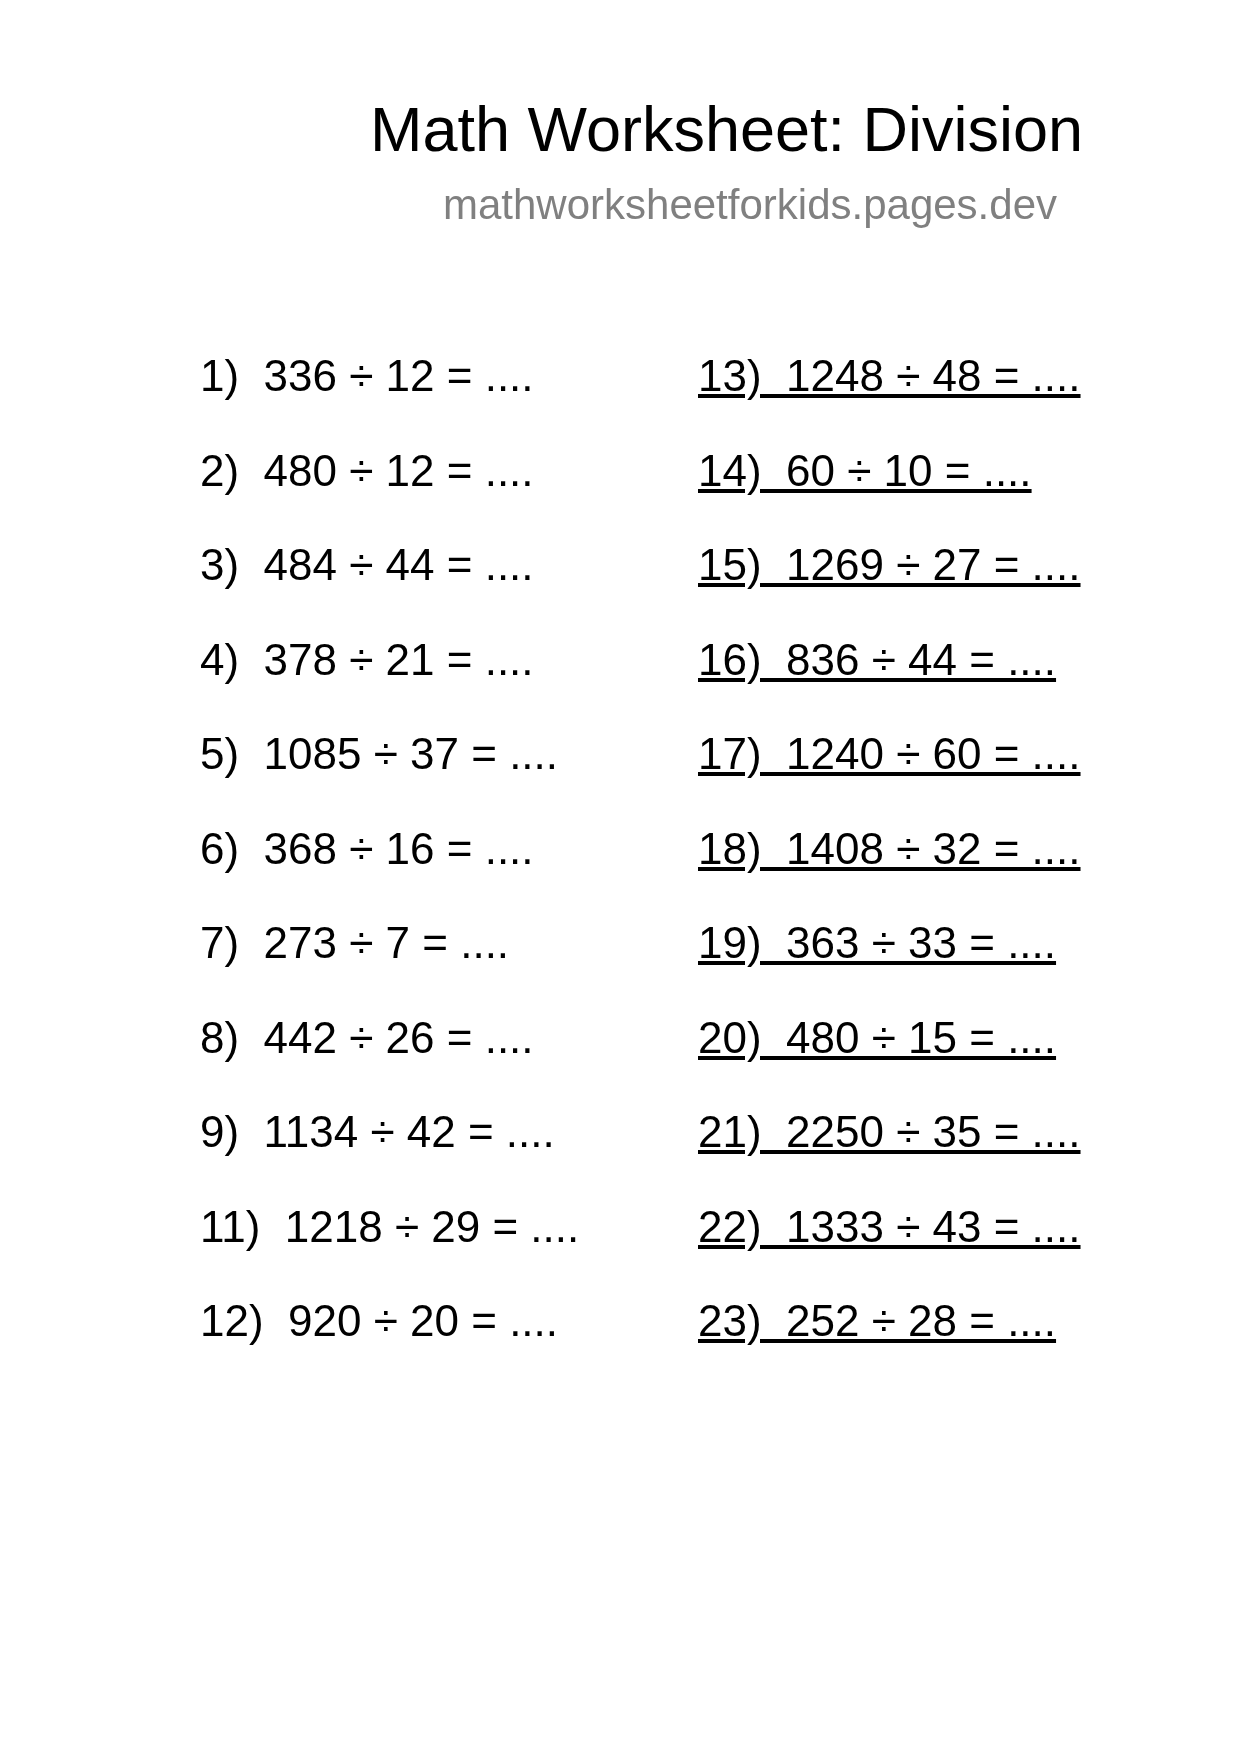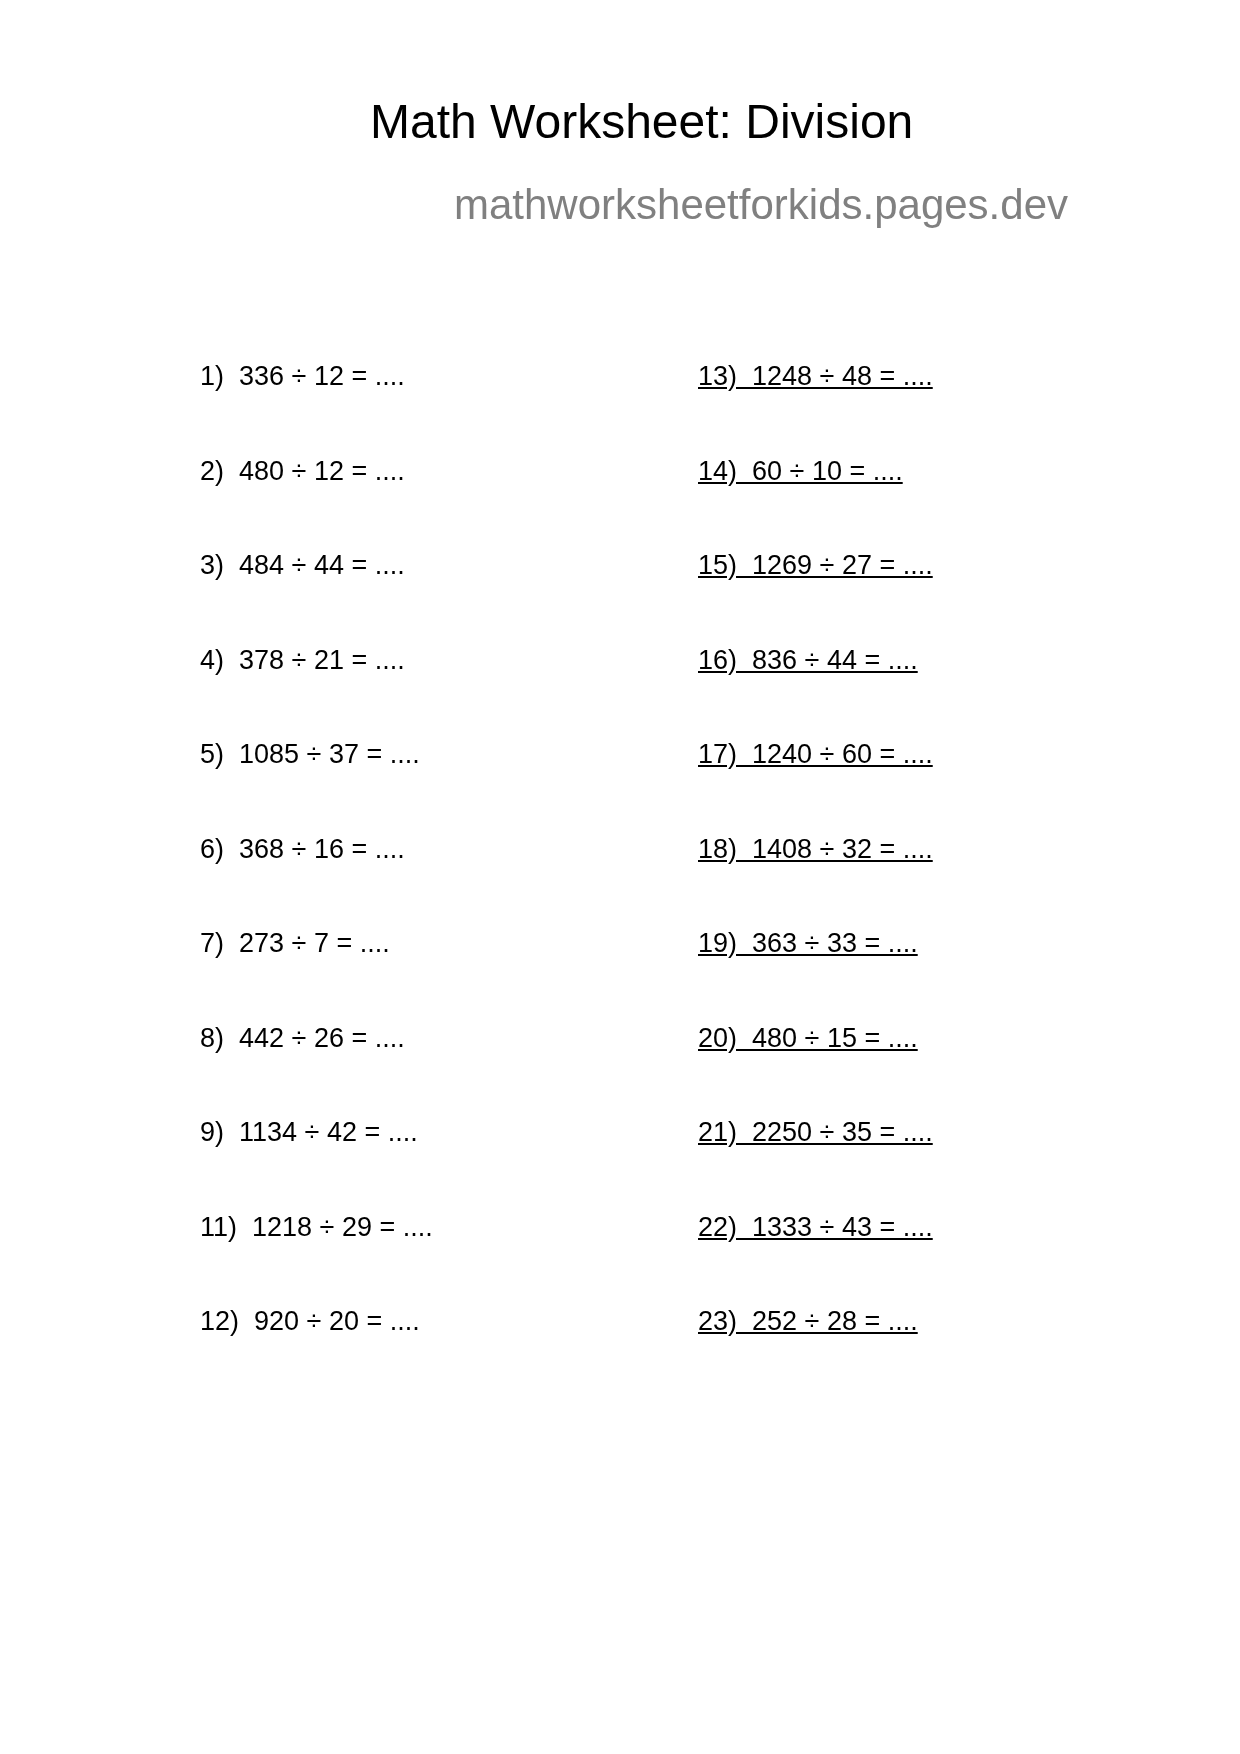--- a/index.html
+++ b/index.html
@@ -12,43 +12,43 @@
       height: 1754px;
       position: relative;
       overflow: hidden;
       font-family: "Liberation Sans", sans-serif;
       color: #000000;
     }
     .title {
       position: absolute;
       left: 370px;
       top: 98px;
-      font-size: 48px;
+      font-size: 63px;
       line-height: 1;
       white-space: nowrap;
       letter-spacing: 0px;
     }
     .subtitle {
       position: absolute;
-      left: 454px;
+      left: 443px;
       top: 184px;
       font-size: 42px;
       line-height: 1;
       color: #808080;
       white-space: nowrap;
     }
     .column {
       position: absolute;
       top: 350px;
     }
     .column.left { left: 200px; }
     .column.right { left: 698px; text-decoration: underline; }
     .problem {
       height: 94.5px;
-      font-size: 27px;
+      font-size: 44px;
       line-height: 52px;
       white-space: pre;
     }
   </style>
 </head>
 <body>
 
 <div class="title">Math Worksheet: Division</div>
 <div class="subtitle">mathworksheetforkids.pages.dev</div>
 

